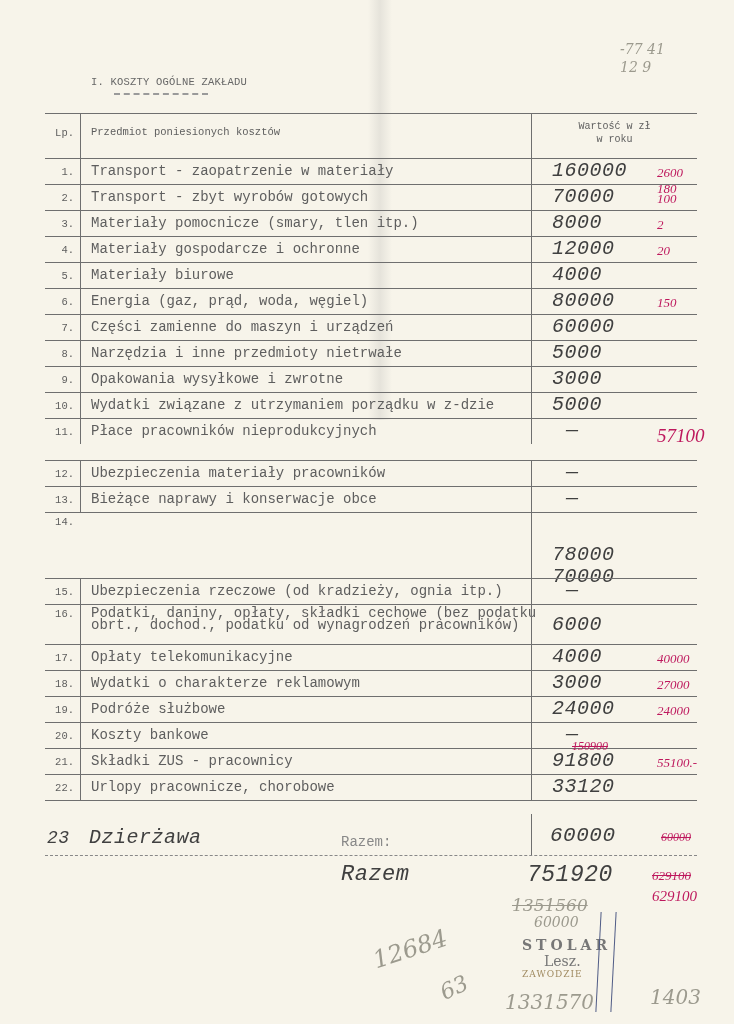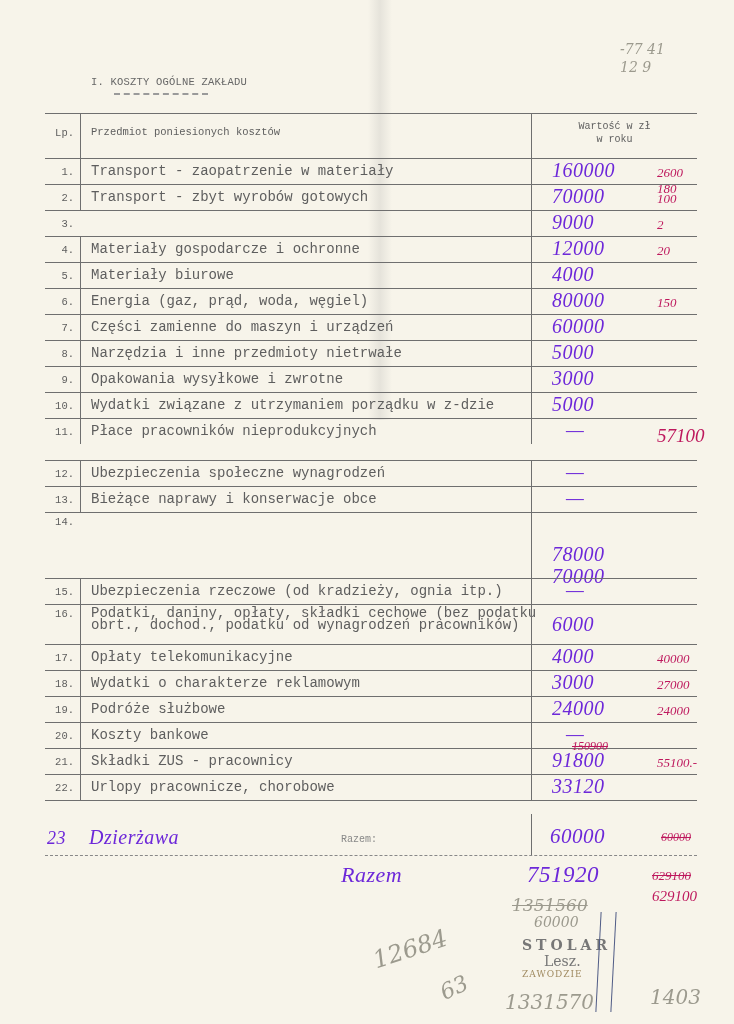--- a/index.html
+++ b/index.html
@@ -12,21 +12,21 @@
   .fold { position:absolute; left:368px; top:0; width:24px; height:420px;
     background:linear-gradient(90deg, rgba(0,0,0,0) 0%, rgba(150,150,150,0.18) 50%, rgba(0,0,0,0) 100%); }
   .title { position:absolute; left:91px; top:76px; font-size:10.5px; letter-spacing:0.2px; color:#666; }
   .title-underline { position:absolute; left:114px; top:93px; width:94px; height:0;
     border-top:2px dashed #9a9a9a; }
   .table { position:absolute; left:45px; top:113px; width:652px; }
   .row { position:relative; border-top:1.5px solid #6f6f6f; box-sizing:border-box; }
   .row .lp { position:absolute; left:0; width:35px; top:0; bottom:0; text-align:right; padding-right:6px; box-sizing:border-box; font-size:10.5px; }
   .row .desc { position:absolute; left:35px; width:451px; top:0; bottom:0; border-left:1.3px solid #6f6f6f; padding-left:10px; box-sizing:border-box; font-size:14px; white-space:pre; line-height:11.5px; }
   .row .val { position:absolute; left:486px; right:0; top:0; bottom:0; border-left:1.3px solid #6f6f6f; box-sizing:border-box; }
-  .hand { font-family:Liberation Serif, serif; font-style:italic; color:#6d28d9; font-size:20px; letter-spacing:0.5px; }
+  .hand { font-family:Liberation Mono, monospace; font-style:italic; color:#404040; font-size:20px; letter-spacing:0.5px; }
   .hand-faint { font-family:Liberation Serif, serif; font-style:italic; color:#be185d; font-size:12px; }
   .val .hand { position:absolute; left:20px; }
   .margin-note { position:absolute; font-family:"DejaVu Serif", serif; font-style:italic; color:#9c9a8e; font-size:13px; }
   .strike { text-decoration:line-through; }
   .header .desc { font-size:10.5px; padding-top:13px; }
   .header .lp { padding-top:13px; }
   .header .val { text-align:center; font-size:10px; padding-top:6px; line-height:13px; }
   .bottom-line { border-top:1.5px solid #6f6f6f; }
   .razem-row { position:absolute; left:45px; top:814px; width:652px; height:42px; }
   .stamp { position:absolute; left:522px; top:937px; font-family:"DejaVu Serif", serif; color:#777; }
@@ -67,22 +67,23 @@
       <div class="row" style="height: 26px;">
         <div class="lp" style="padding-top:7px">2.</div>
         <div class="desc" style="padding-top:7px">Transport - zbyt wyrobów gotowych</div>
         <div class="val">
           <span class="hand" style="top:0px;">70000</span>
         </div>
         <span class="hand-faint" style="position:absolute;left:612px;top:6px;font-size:13px;">100</span>
       </div>
       <div class="row" style="height: 26px;">
         <div class="lp" style="padding-top:7px">3.</div>
-        <div class="val">
-          <span class="hand" style="top:0px;">9000</span>
+        <div class="desc" style="padding-top:7px">Materiały pomocnicze (smary, tlen itp.)</div>
+        <div class="val">
+          <span class="hand" style="top:0px;">8000</span>
         </div>
         <span class="hand-faint" style="position:absolute;left:612px;top:6px;font-size:13px;">2</span>
       </div>
       <div class="row" style="height: 26px;">
         <div class="lp" style="padding-top:7px">4.</div>
         <div class="desc" style="padding-top:7px">Materiały gospodarcze i ochronne</div>
         <div class="val">
           <span class="hand" style="top:0px;">12000</span>
         </div>
         <span class="hand-faint" style="position:absolute;left:612px;top:6px;font-size:13px;">20</span>
@@ -133,21 +134,21 @@
       <div class="row" style="height: 26px;">
         <div class="lp" style="padding-top:7px">11.</div>
         <div class="desc" style="padding-top:7px">Płace pracowników nieprodukcyjnych</div>
         <div class="val">
           <span class="hand" style="top:0px;left:34px;">—</span>
         </div>
         <span class="hand-faint" style="position:absolute;left:612px;top:6px;font-size:19px;">57100</span>
       </div>
       <div class="row" style="height: 26px; margin-top: 16px;">
         <div class="lp" style="padding-top:7px">12.</div>
-        <div class="desc" style="padding-top:7px">Ubezpieczenia społeczne wynagrodzeń</div>
+        <div class="desc" style="padding-top:7px">Ubezpieczenia materiały pracowników</div>
         <div class="val">
           <span class="hand" style="top:0px;left:34px;">—</span>
         </div>
       </div>
       <div class="row" style="height: 26px;">
         <div class="lp" style="padding-top:7px">13.</div>
         <div class="desc" style="padding-top:7px">Bieżące naprawy i konserwacje obce</div>
         <div class="val">
           <span class="hand" style="top:0px;left:34px;">—</span>
         </div>
@@ -221,21 +222,21 @@
           <span class="hand" style="top:0px;">33120</span>
         </div>
       </div>
     </div>
   <div class="bottom-line"></div>
 </div>
 
 <div class="razem-row">
   <span class="hand" style="position:absolute;left:2px;top:14px;font-size:18px;">23</span>
   <span class="hand" style="position:absolute;left:44px;top:12px;font-size:20px;">Dzierżawa</span>
-  <span style="position:absolute;left:296px;top:20px;font-size:10px;color:#888;">Razem:</span>
+  <span style="position:absolute;left:296px;top:20px;font-size:14px;color:#888;">Razem:</span>
   <div style="position:absolute;left:486px;top:0;height:42px;border-left:1.3px solid #6f6f6f;width:166px;">
     <span class="hand" style="position:absolute;left:18px;top:10px;font-size:21px;">60000</span>
   </div>
   <span class="hand-faint strike" style="position:absolute;left:616px;top:16px;">60000</span>
   <div style="position:absolute;left:0;right:0;bottom:0;border-top:1.2px dashed #888;"></div>
 </div>
 
 <span class="hand" style="position:absolute;left:341px;top:862px;font-size:22px;">Razem</span>
 <span class="hand" style="position:absolute;left:527px;top:862px;font-size:23px;">751920</span>
 <span class="hand-faint strike" style="position:absolute;left:652px;top:868px;font-size:13px;">629100</span>

